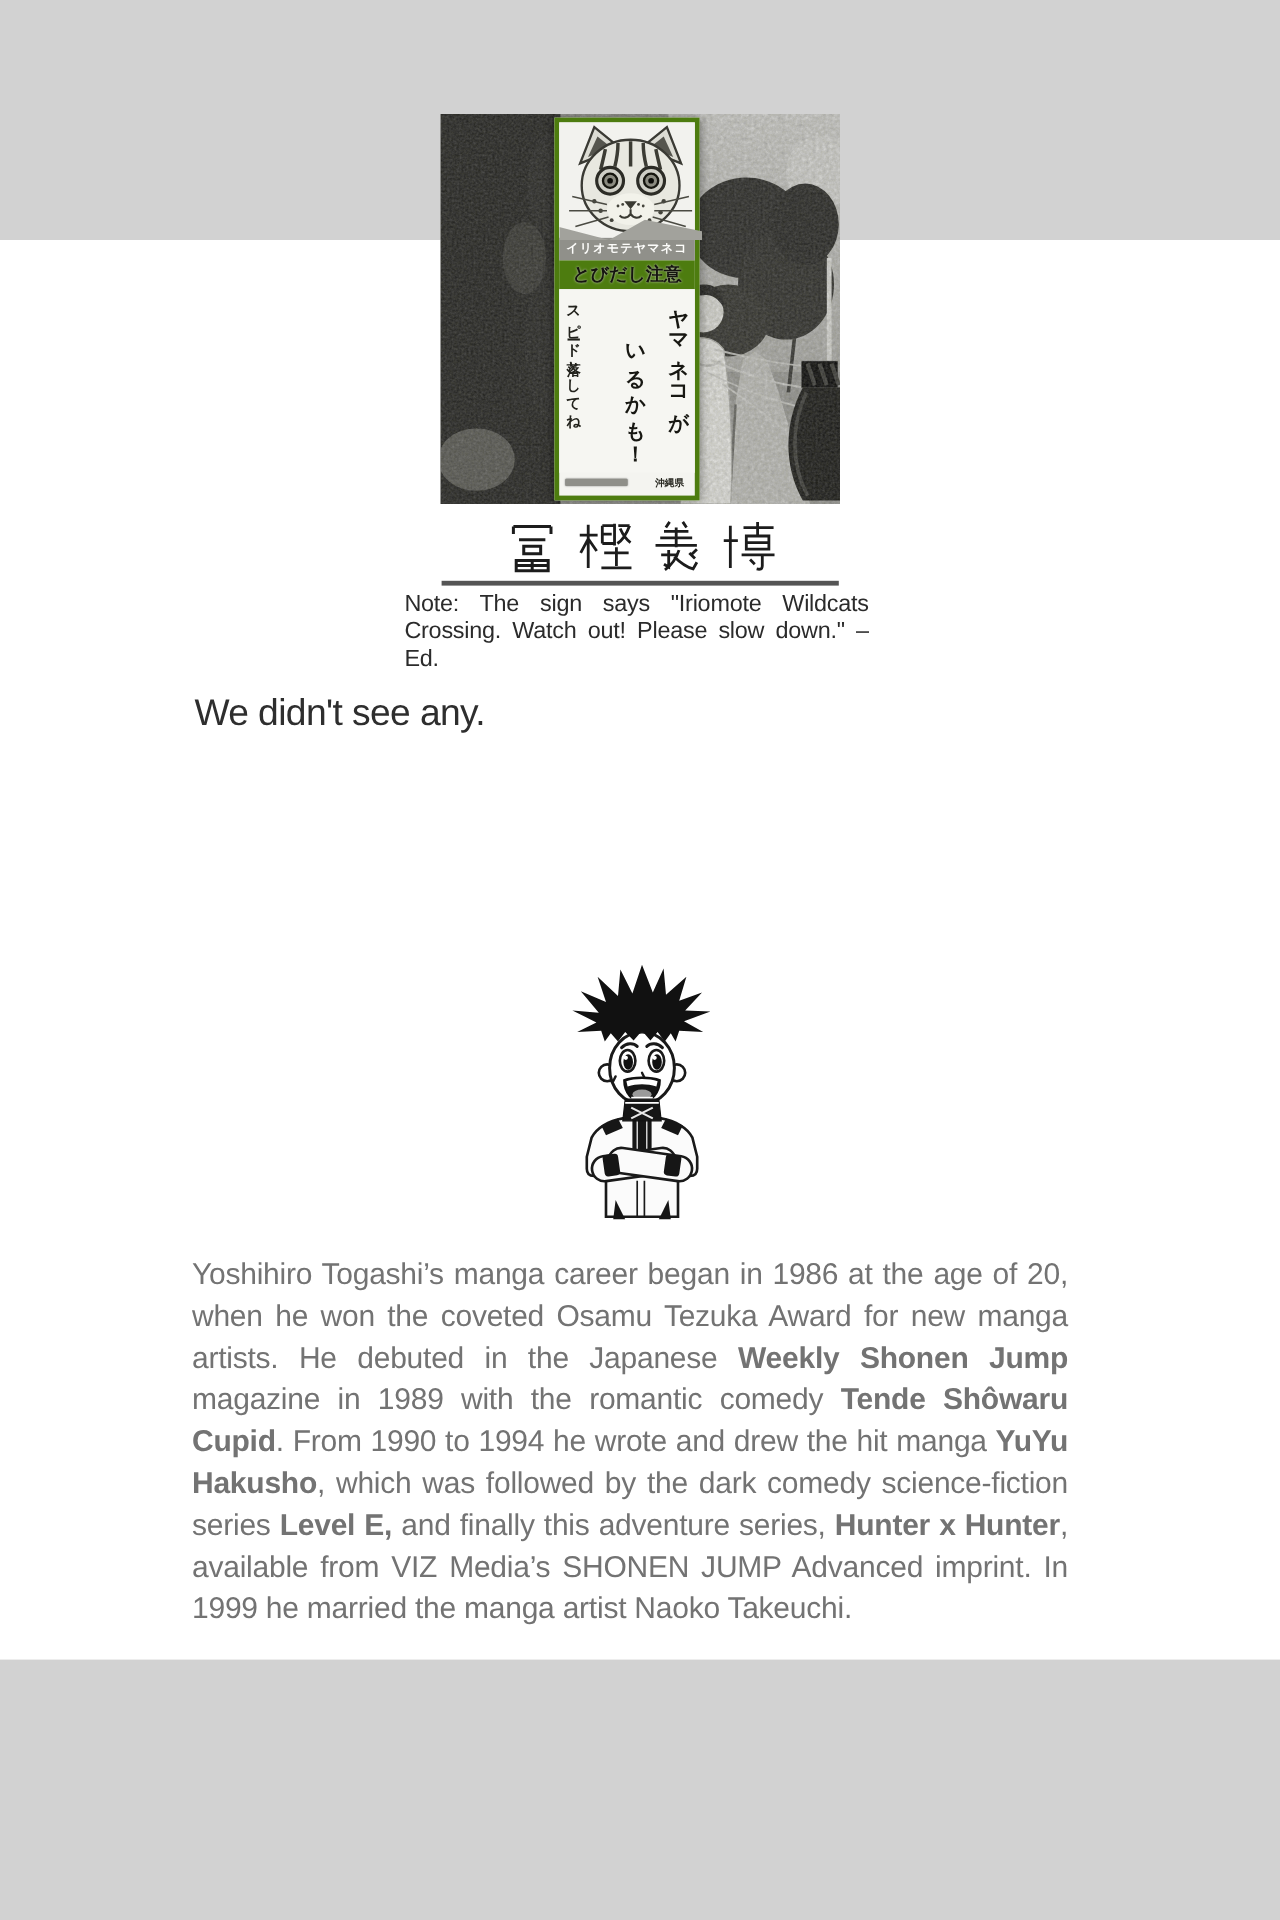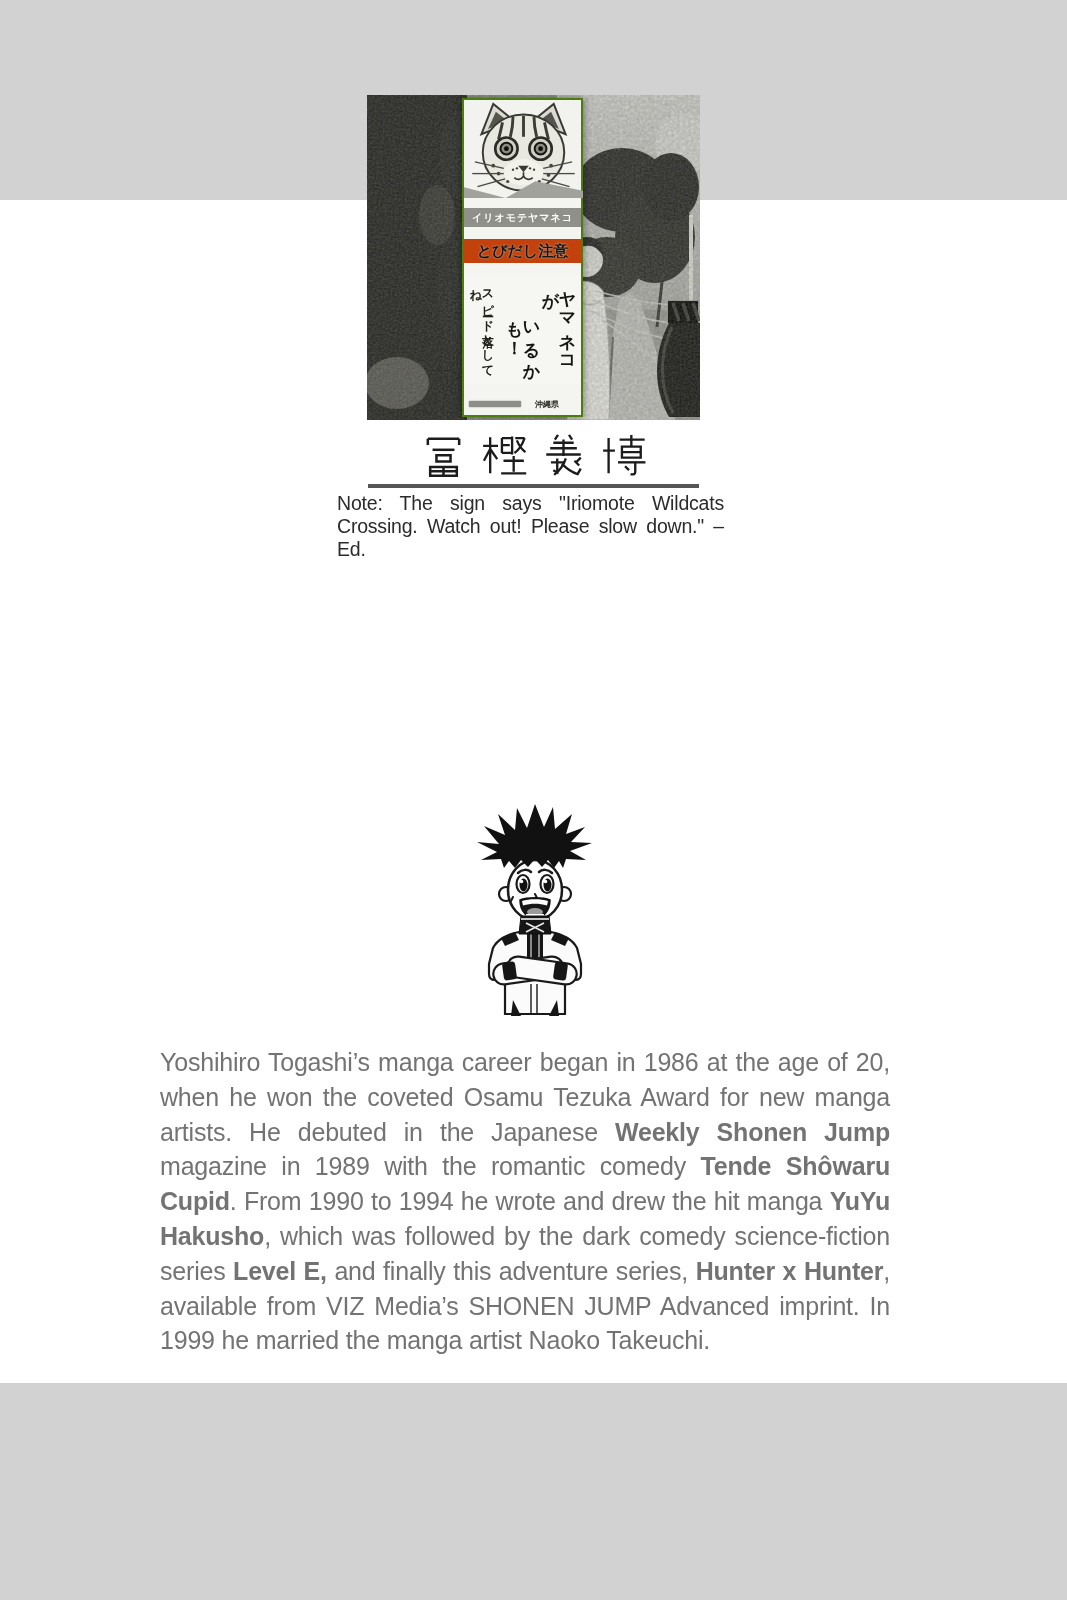--- a/index.html
+++ b/index.html
@@ -5,31 +5,31 @@
   html,body{margin:0;padding:0;}
   body{background:#888;font-family:"Liberation Sans",sans-serif;}
   .page{position:relative;width:1067px;height:1600px;background:#fff;overflow:hidden;margin:0 auto;}
   .band{position:absolute;left:0;width:1067px;background:#d2d2d2;}
   .band-top{top:0;height:200px;}
   .band-bottom{top:1383px;height:217px;}
 
   
   .photo{position:absolute;left:367px;top:95px;width:333px;height:325px;overflow:hidden;background:#9e9e9a;}
   .photo svg.scene{position:absolute;left:0;top:0;}
-  .sign{position:absolute;left:95px;top:3px;width:121px;height:319px;background:#f4f4f0;border:2px solid #4d7c0f;box-sizing:border-box;box-shadow:0 0 8px rgba(0,0,0,.45);display:flex;flex-direction:column;gap:12px;}
+  .sign{position:absolute;left:95px;top:3px;width:121px;height:319px;background:#f4f4f0;border:4px solid #4d7c0f;box-sizing:border-box;box-shadow:0 0 8px rgba(0,0,0,.45);display:flex;flex-direction:column;}
   .sign-cat{height:96px;position:relative;background:#f2f2ee;}
   .sign-wedge{position:absolute;left:0;top:74px;width:119px;height:24px;background:#a2a29c;clip-path:polygon(0 100%,0 55%,35% 100%,60% 30%,100% 70%,100% 100%);}
   .sign-band1{background:#90908a;color:#fdfdfb;font-size:10px;font-weight:bold;text-align:center;line-height:19px;height:19px;letter-spacing:1px;overflow:hidden;white-space:nowrap;}
-  .sign-band2{background:#c2410c;color:#15150f;font-size:15px;font-weight:bold;text-align:center;line-height:24px;height:24px;text-shadow:0 0 2px #cfcfc8;overflow:hidden;white-space:nowrap;}
+  .sign-band2{background:#4d7c0f;color:#15150f;font-size:15px;font-weight:bold;text-align:center;line-height:24px;height:24px;text-shadow:0 0 2px #cfcfc8;overflow:hidden;white-space:nowrap;}
   .sign-lower{position:relative;flex:1;background:#f6f6f2;}
   .vcol{position:absolute;writing-mode:vertical-rl;text-orientation:upright;color:#171712;font-weight:bold;line-height:1;}
   .vcol1{right:5px;top:5px;font-size:17px;letter-spacing:2px;}
   .vcol2{right:41px;top:34px;font-size:17px;letter-spacing:2px;}
   .vcol3{left:6px;top:6px;font-size:12px;letter-spacing:1px;color:#22221c;}
-  .sign-credit{height:16px;display:flex;align-items:center;justify-content:space-between;padding:0 22px 3px 5px;}
+  .sign-credit{height:16px;display:flex;align-items:center;justify-content:space-between;padding:0 9px 3px 5px;}
   .credit-blur{width:52px;height:6px;background:#8f8f89;border-radius:1px;box-shadow:0 0 1.5px #777;}
   .credit-right{font-size:8px;font-weight:bold;color:#26261f;letter-spacing:0;}
 
   
   .jp-name{position:absolute;left:0;top:431px;width:1067px;display:flex;justify-content:center;gap:13px;}
   .jp-name svg{display:block;}
   .sr{position:absolute;width:1px;height:1px;overflow:hidden;opacity:0;}
   .rule{position:absolute;left:368px;top:484px;width:331px;height:3.5px;background:#555;}
 
   .note{position:absolute;left:337px;top:492px;width:387px;font-size:19.5px;line-height:23px;color:#2b2b2b;text-align:justify;text-align-last:justify;letter-spacing:-0.2px;}
@@ -222,20 +222,21 @@
         <path d="M45 40 V52 C45 55 43 56 39 55"></path>
         <path d="M32 45 L37 50"></path>
       </g>
     </svg>
   </div>
 
   <div class="rule"></div>
 
   <div class="note">Note: The sign says "Iriomote Wildcats Crossing. Watch out! Please slow down." –Ed.</div>
 
+  <div class="caption">We didn't see any.</div>
 
 
   <div class="gon">
     <svg width="128" height="218" viewBox="0 0 128 218">
 
       <circle cx="35" cy="92" r="7" fill="#fff" stroke="#1a1a1a" stroke-width="2.2"></circle>
       <circle cx="93" cy="92" r="7" fill="#fff" stroke="#1a1a1a" stroke-width="2.2"></circle>
 
       <ellipse cx="64" cy="88" rx="27" ry="30" fill="#fff" stroke="#1a1a1a" stroke-width="2.5"></ellipse>
 

